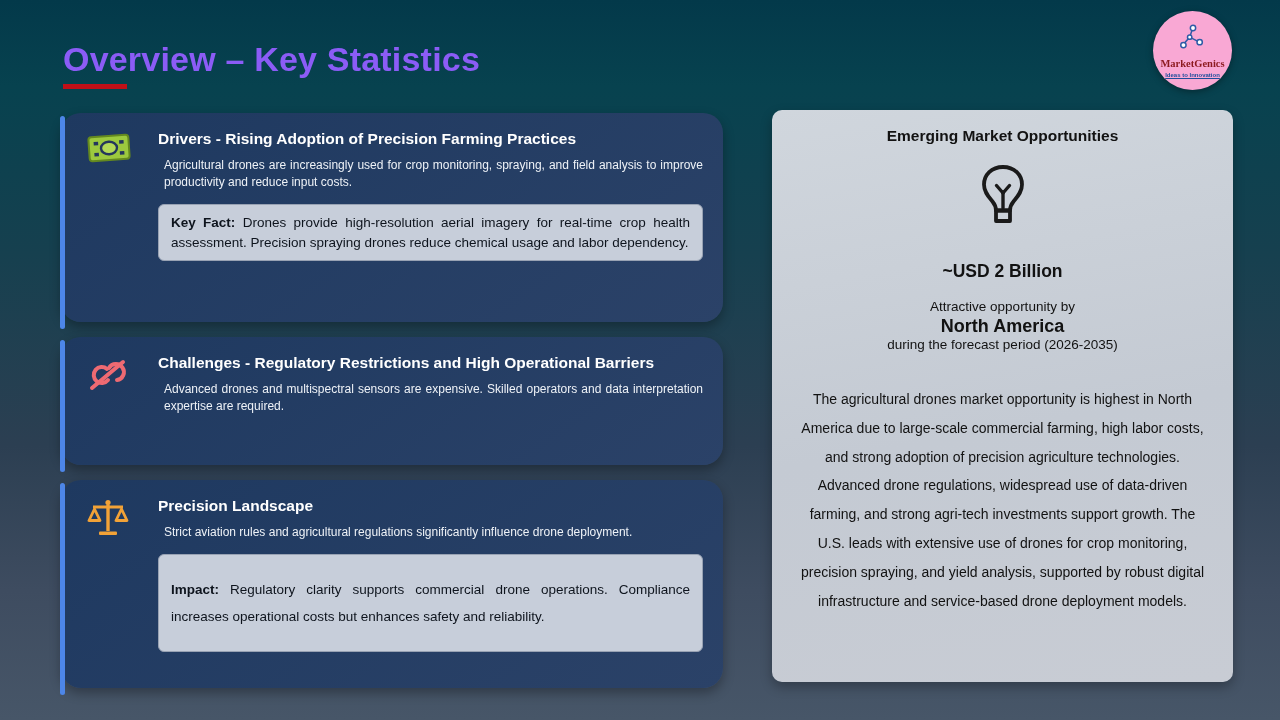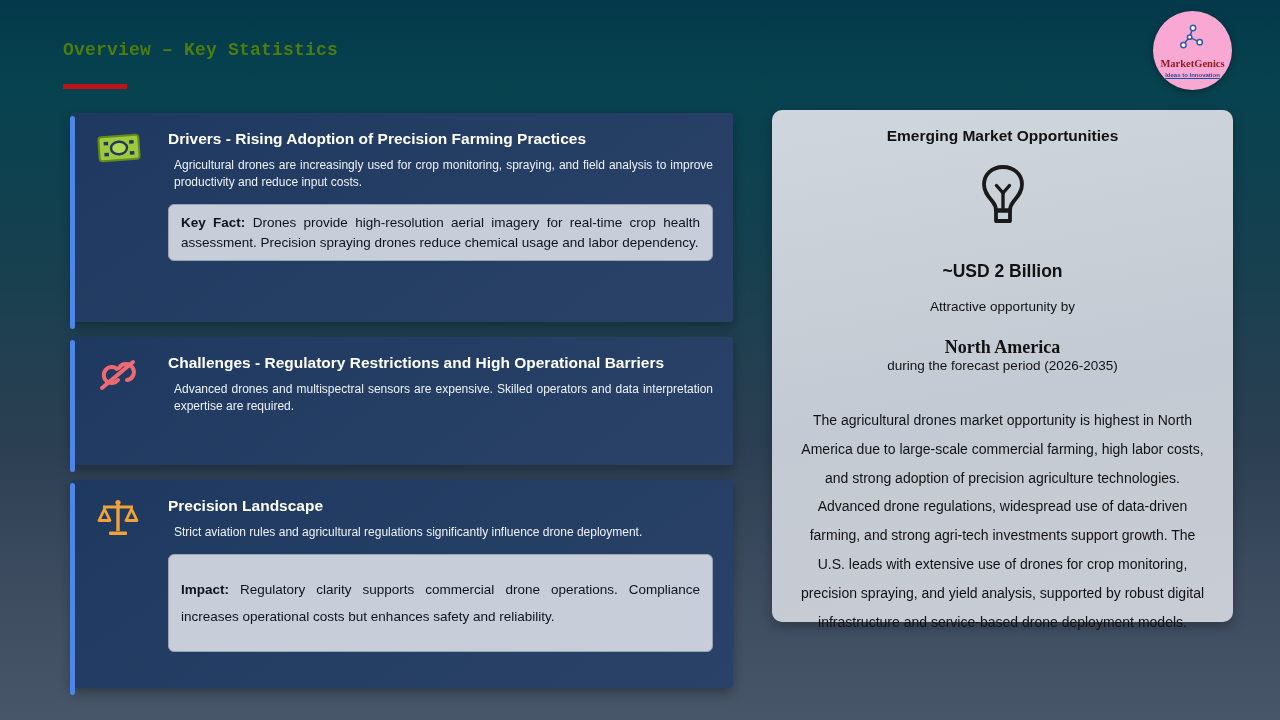--- a/index.html
+++ b/index.html
@@ -1,56 +1,56 @@
 <!DOCTYPE html>
 <html><head>
 <meta charset="utf-8">
 <style>
   html,body{margin:0;padding:0;}
   body{
     width:1280px;height:720px;position:relative;overflow:hidden;
     font-family:"Liberation Sans", sans-serif;
     background:linear-gradient(180deg,#03394a 0%,#07424f 12%,#16404f 35%,#2c3f52 62%,#3e4c60 82%,#475668 100%);
   }
-  .slide-title{position:absolute;left:63px;top:40px;font-size:18px;font-weight:bold;color:#4d7c0f;letter-spacing:.2px;font-family:Liberation Mono, monospace;}
+  .slide-title{position:absolute;left:63px;top:40px;font-size:34px;font-weight:bold;color:#8b5cf6;letter-spacing:.2px;}
   .title-rule{position:absolute;left:63px;top:84px;width:64px;height:5px;}
 
   
   .logo{position:absolute;left:1153px;top:11px;width:79px;height:79px;background:#f9a8d4;border-radius:50%;
     box-shadow:0 2px 7px rgba(0,0,0,.35);display:flex;flex-direction:column;align-items:center;justify-content:center;}
   .logo-name{font-family:"Liberation Serif",serif;font-weight:bold;font-size:10.5px;color:#8c1a1f;line-height:1;margin-top:2px;}
   .logo-tag{font-size:6px;font-weight:bold;color:#1f4e9c;text-decoration:underline;margin-top:2px;}
 
   
-  .card{position:absolute;left:71px;width:662px;border-radius:3px;
+  .card{position:absolute;left:61px;width:662px;border-radius:20px;
     background:linear-gradient(145deg,#1e3960 0%,#2b4268 100%);
     box-shadow:0 5px 12px rgba(0,0,0,.30);}
   .card::before{content:'';position:absolute;left:-1px;top:3px;height:calc(100% + 4px);width:5px;border-radius:3px;background:#4d86e8;}
   .card--drivers{top:113px;height:209px;}
   .card--challenges{top:337px;height:128px;}
   .card--regulatory{top:480px;height:208px;}
   .card-inner{display:flex;gap:26px;padding:17px 20px 14px 25px;}
   .card-iconbox{flex:0 0 46px;width:46px;padding-top:1px;}
   .card-content{flex:1;min-width:0;}
   .card-title{font-size:15.5px;font-weight:bold;color:#ffffff;}
   .card-body{margin-top:9px;font-size:12px;line-height:1.42;color:#eef2f7;text-align:justify;margin-left:6px;}
   .callout{margin-top:13px;background:#c7ceda;border:1px solid #98a2b3;border-radius:6px;
     padding:8px 12px;font-size:13.5px;line-height:1.44;color:#0e141d;text-align:justify;}
   .callout .lbl{font-weight:bold;}
   .card--regulatory .callout{line-height:2.0;padding:21px 12px;}
 
   
-  .opportunity{position:absolute;left:772px;top:110px;width:461px;height:512px;border-radius:10px;box-sizing:border-box;
+  .opportunity{position:absolute;left:772px;top:110px;width:461px;height:572px;border-radius:10px;box-sizing:border-box;
     background:linear-gradient(170deg,#d0d6dd 0%,#c4cad3 55%,#c8ccd4 100%);
     box-shadow:0 5px 12px rgba(0,0,0,.28);text-align:center;padding:17px 28px;color:#121212;}
   .opp-title{font-size:15.5px;font-weight:bold;}
   .opp-bulb{margin-top:18px;}
   .opp-value{margin-top:30px;font-size:17.5px;font-weight:bold;}
   .opp-sub{margin-top:17px;font-size:13.5px;}
-  .opp-region{margin-top:23px;font-size:18px;font-weight:bold;font-family:Liberation Serif, serif;}
+  .opp-region{margin-top:2px;font-size:18px;font-weight:bold;}
   .opp-period{font-size:13.5px;}
   .opp-desc{margin-top:33px;font-size:14px;line-height:2.06;}
 </style>
 </head>
 <body>
 
 <div class="slide-title">Overview – Key Statistics</div>
 <div class="title-rule" style="background: rgb(192, 16, 24);"></div>
 
 <div class="logo">

